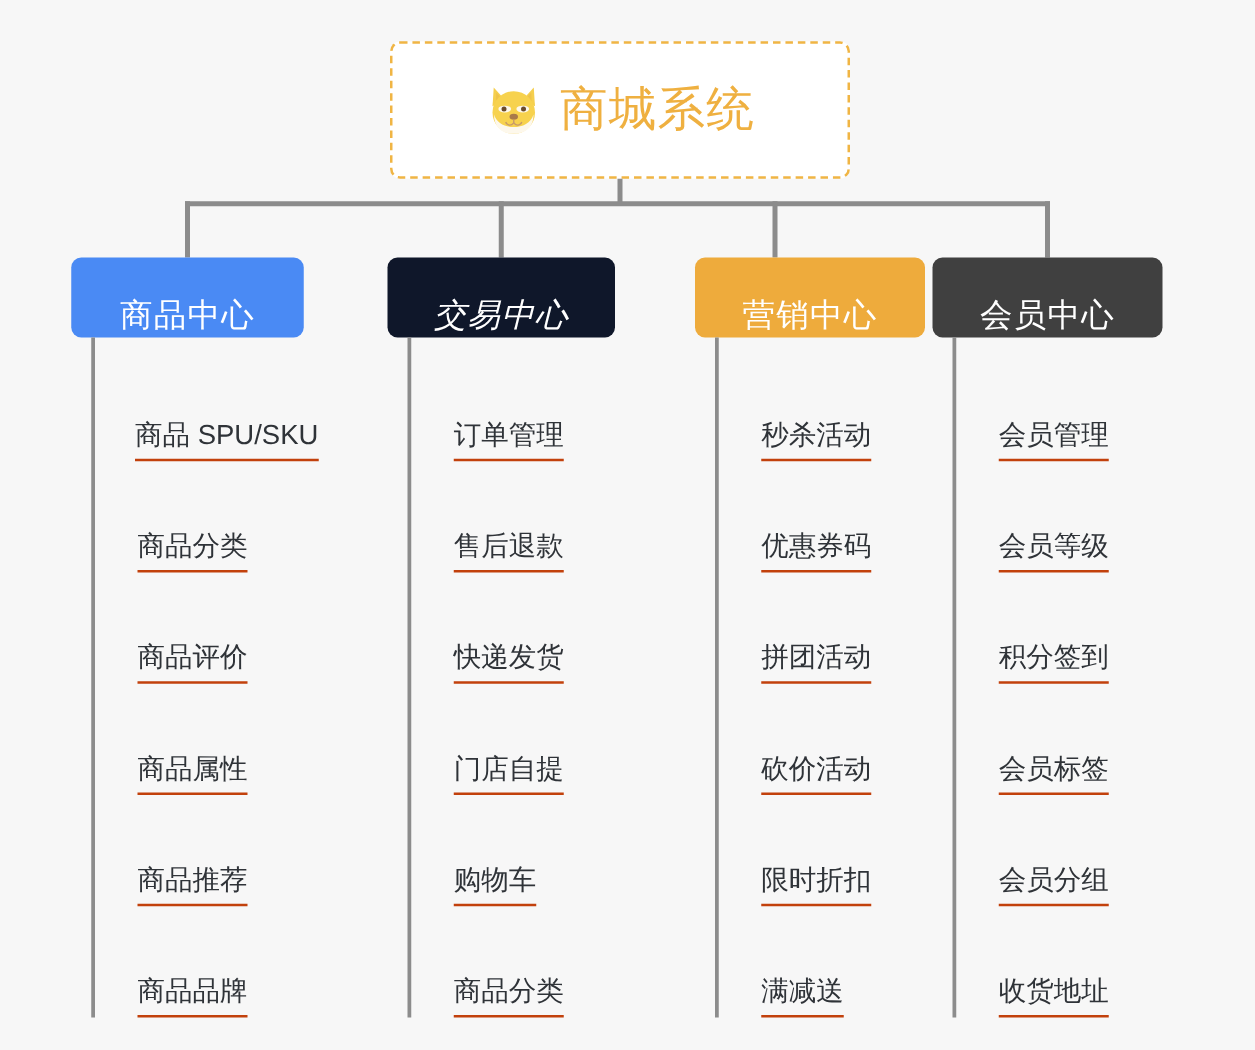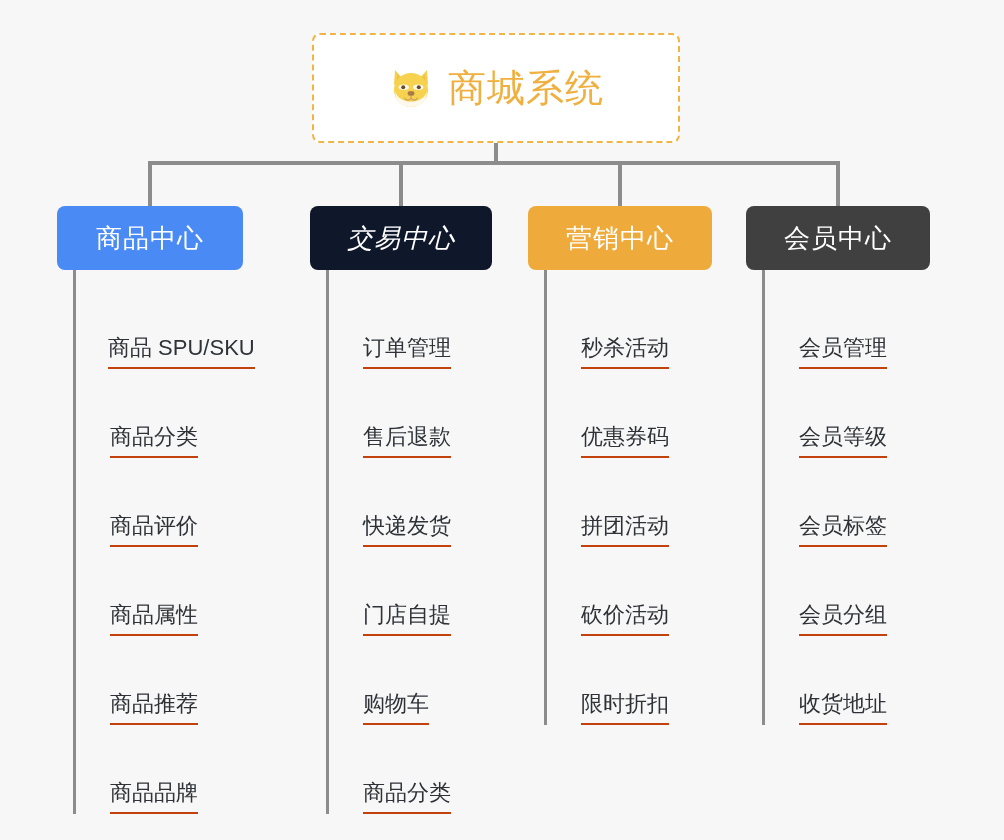--- a/index.html
+++ b/index.html
@@ -43,21 +43,21 @@
   .conn-v-root { left: 494px; top: 143px; width: 4px; height: 21px; }
   .conn-h-bus  { left: 148px; top: 161px; width: 692px; height: 4px; }
   .conn-v-drop { top: 161px; width: 4px; height: 45px; }
 
   
   .col { position: absolute; top: 206px; }
   .cat-box {
     height: 64px;
     border-radius: 8px;
     display: flex;
-    align-items: center;
+    align-items: flex-end;
     justify-content: center;
     color: #ffffff;
     font-size: 26px;
     letter-spacing: 1px;
     white-space: nowrap;
   }
   .cat-blue   { background: #4a8af4; }
   .cat-red    { background: #0f172a; font-style: italic; }
   .cat-orange { background: #eeab3c; }
   .cat-green  { background: #404040; }
@@ -167,55 +167,61 @@
         </div>
       <div class="leaf">
           <span class="leaf-label">购物车</span>
         </div>
       <div class="leaf">
           <span class="leaf-label">商品分类</span>
         </div>
     </div>
   </div>
 
-  <div class="col" style="left:528px;width:184px;">
+  <div class="col" style="left:556px;width:184px;">
     <div class="cat-box cat-orange">
       <span>营销中心</span>
     </div>
     <div class="leaf-wrap">
       <div class="leaf">
           <span class="leaf-label">秒杀活动</span>
         </div>
       <div class="leaf">
           <span class="leaf-label">优惠券码</span>
         </div>
       <div class="leaf">
           <span class="leaf-label">拼团活动</span>
         </div>
       <div class="leaf">
           <span class="leaf-label">砍价活动</span>
         </div>
       <div class="leaf">
           <span class="leaf-label">限时折扣</span>
+        </div>
+      <div class="leaf">
+          <span class="leaf-label">满减送</span>
         </div>
     </div>
   </div>
 
   <div class="col" style="left:746px;width:184px;">
     <div class="cat-box cat-green">
       <span>会员中心</span>
     </div>
     <div class="leaf-wrap">
       <div class="leaf">
           <span class="leaf-label">会员管理</span>
         </div>
       <div class="leaf">
           <span class="leaf-label">会员等级</span>
         </div>
       <div class="leaf">
+          <span class="leaf-label">积分签到</span>
+        </div>
+      <div class="leaf">
           <span class="leaf-label">会员标签</span>
         </div>
       <div class="leaf">
           <span class="leaf-label">会员分组</span>
         </div>
       <div class="leaf">
           <span class="leaf-label">收货地址</span>
         </div>
     </div>
   </div>

